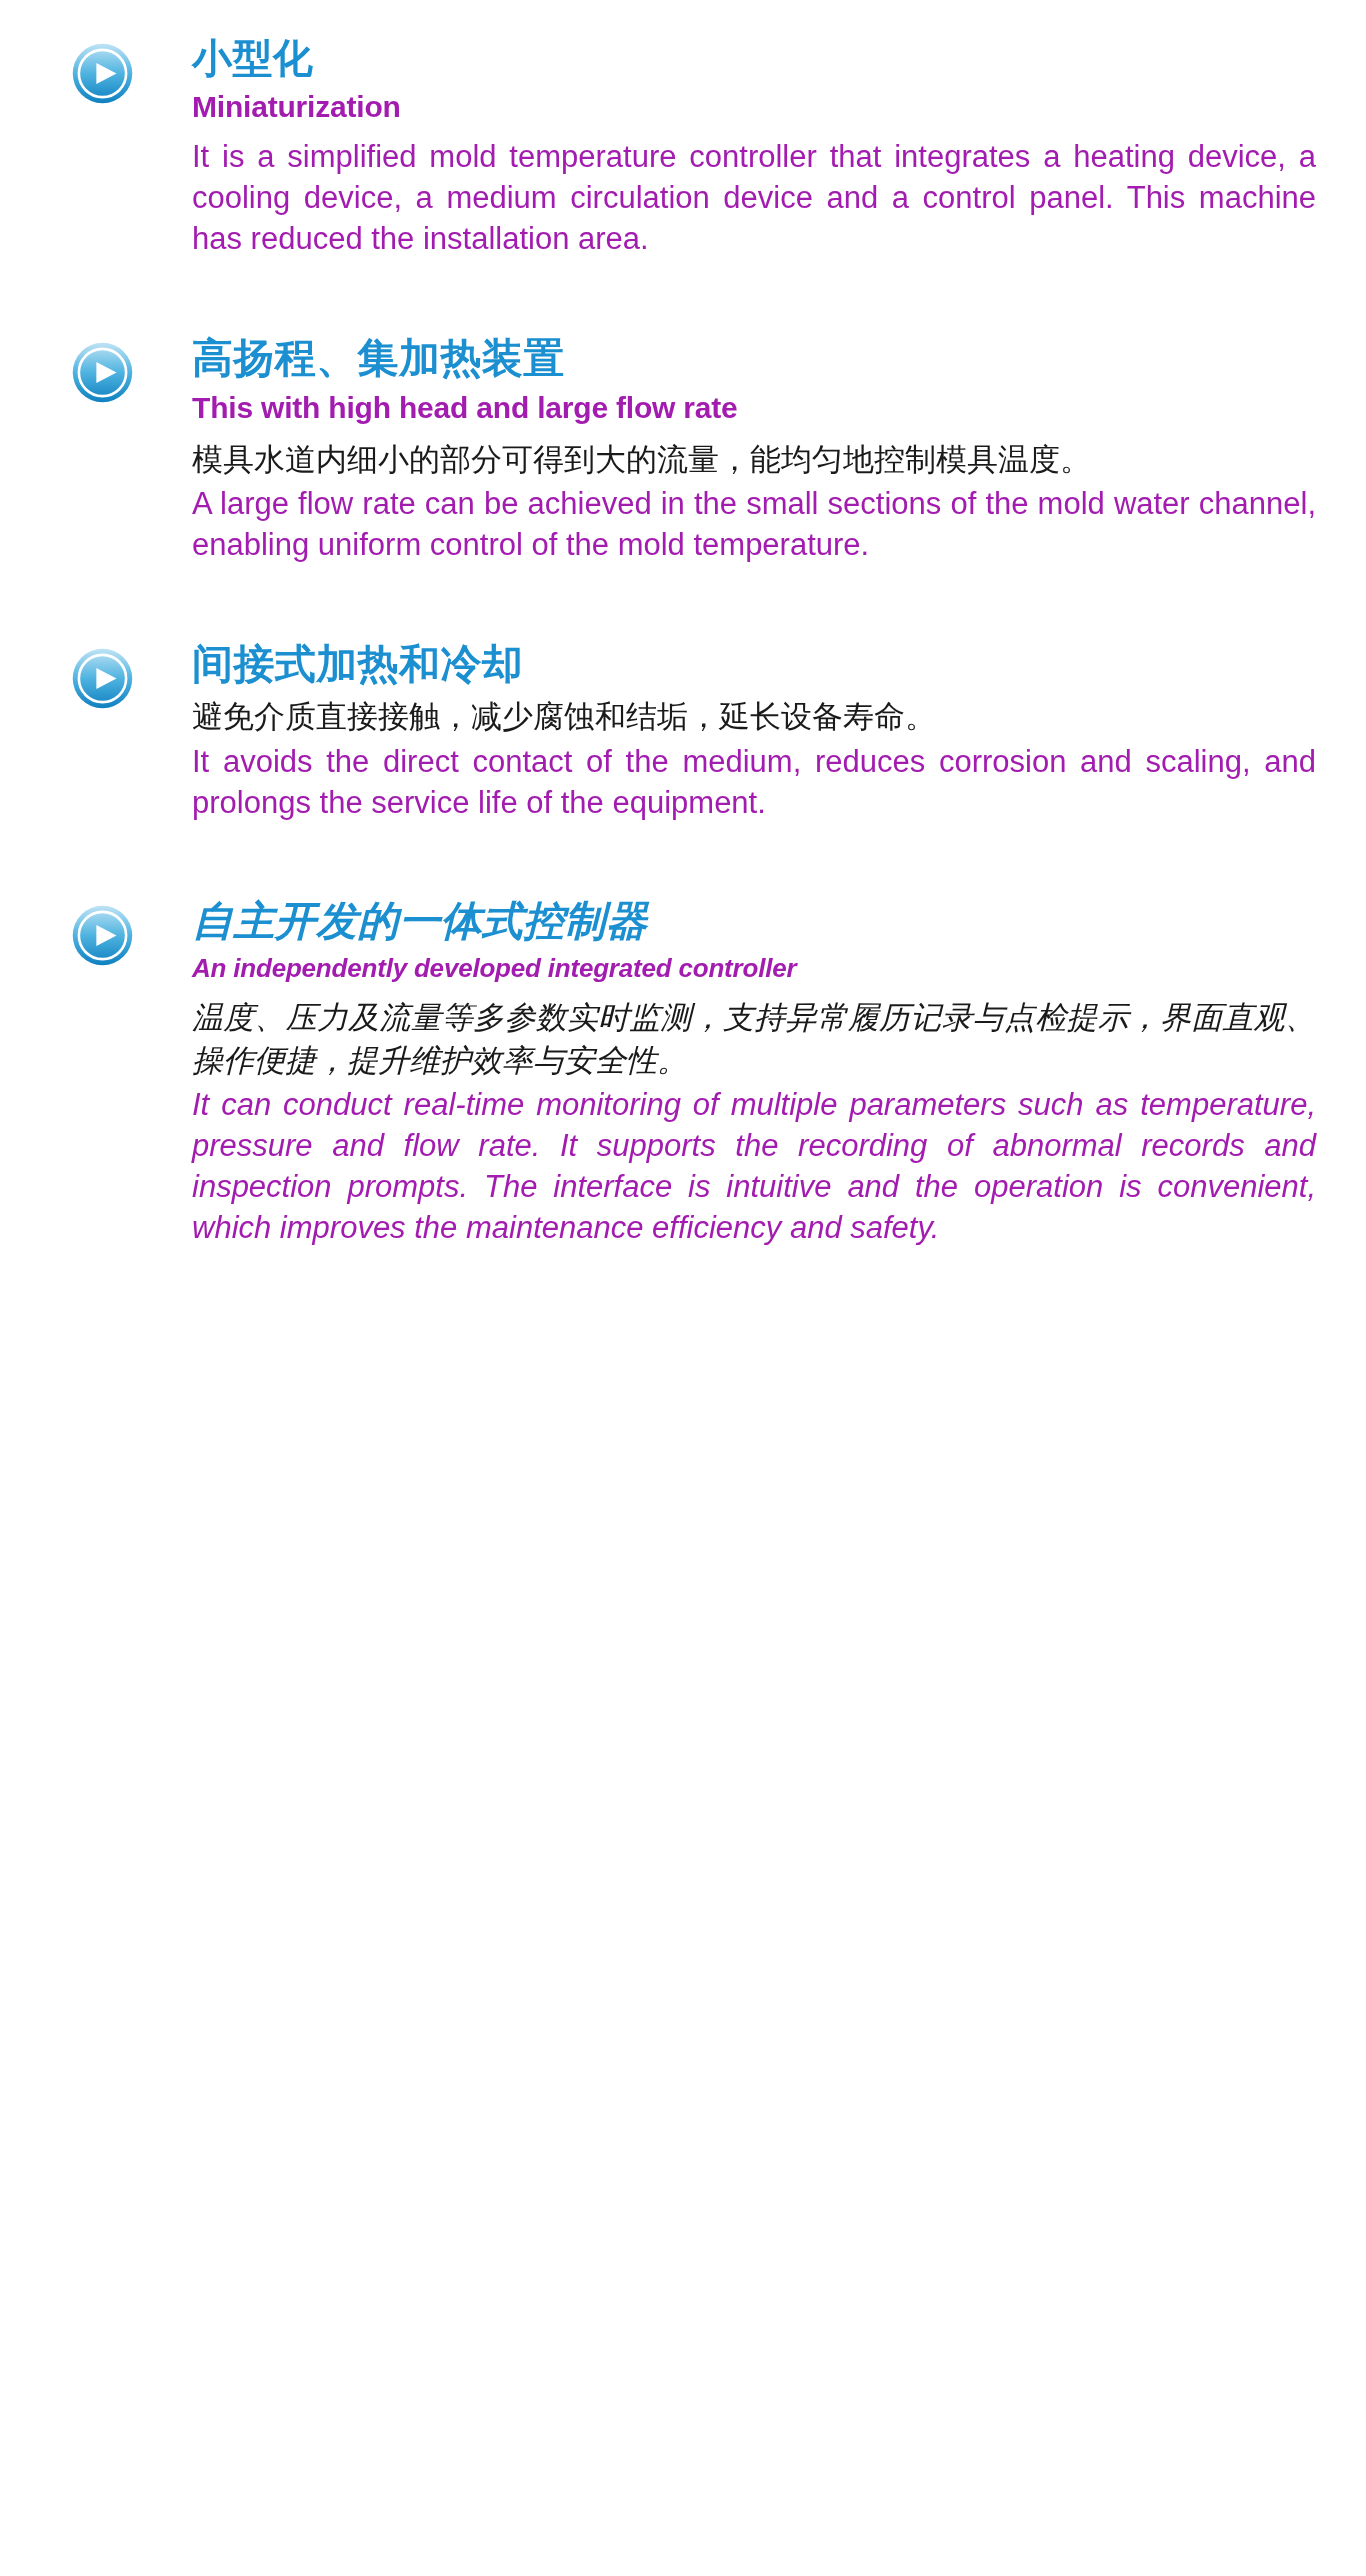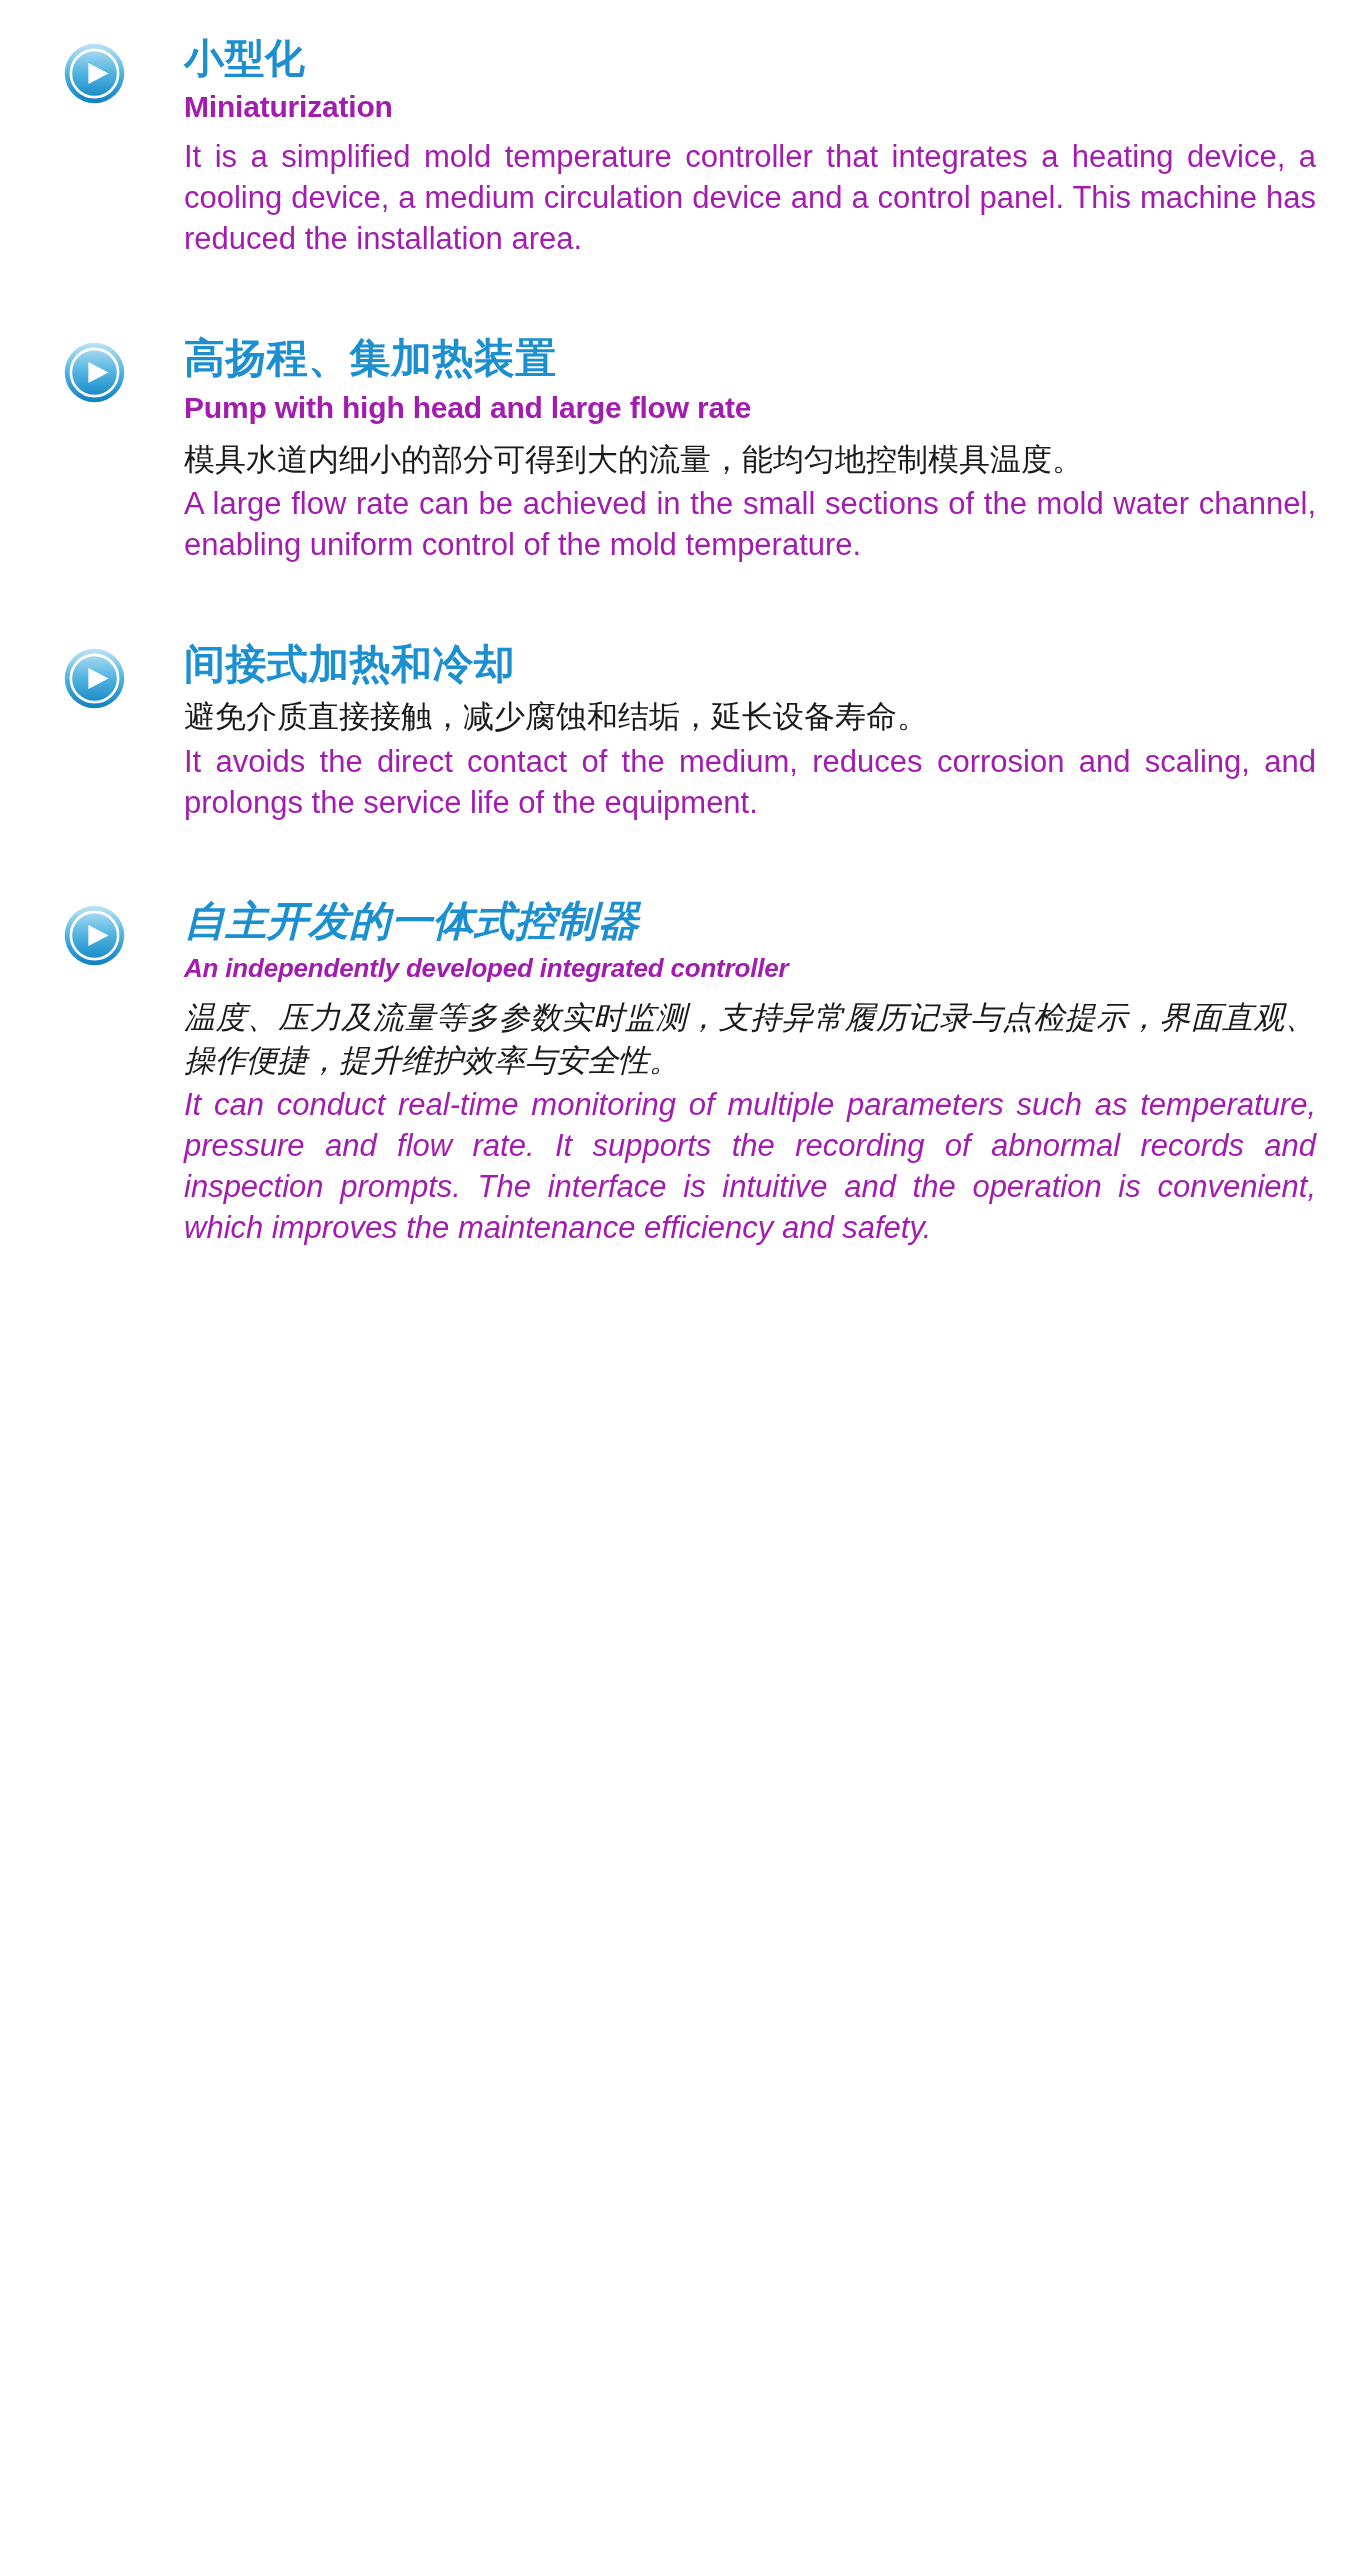--- a/index.html
+++ b/index.html
@@ -10,21 +10,21 @@
   body {
     width: 1367px;
     min-height: 2576px;
     font-family: "Liberation Sans", sans-serif;
     -webkit-font-smoothing: antialiased;
   }
   .page {
     width: 1367px;
     min-height: 2576px;
     box-sizing: border-box;
-    padding: 35px 0 35px 8px;
+    padding: 35px 0 35px 16px;
     background: #ffffff;
   }
   .feature {
     position: relative;
     padding-left: 176px;
     padding-right: 51px;
     margin-bottom: 74px;
   }
   .feature:last-child {
     margin-bottom: 0;
@@ -114,21 +114,21 @@
             <stop offset="50%" stop-color="#4fb3e0"></stop>
             <stop offset="100%" stop-color="#0f80c0"></stop>
           </linearGradient>
         </defs>
         <circle cx="36" cy="36" r="34" fill="url(#g2)"></circle>
         <circle cx="36" cy="36" r="27" fill="none" stroke="#ffffff" stroke-width="3"></circle>
         <polygon points="29,24 52,36 29,48" fill="#ffffff"></polygon>
       </svg>
     </span>
     <h2 class="title-cn">高扬程、集加热装置</h2>
-    <h3 class="title-en">Pump with high head and large flow rate</h3>
+    <h3 class="title-en">This with high head and large flow rate</h3>
     <p class="body-cn">模具水道内细小的部分可得到大的流量，能均匀地控制模具温度。</p>
     <p class="body-en">A large flow rate can be achieved in the small sections of the mold water channel, enabling uniform control of the mold temperature.</p>
   </div>
 
   <div class="feature feature-3">
     <span class="bullet-icon">
       <svg viewBox="0 0 72 72" xmlns="http://www.w3.org/2000/svg">
         <defs>
           <linearGradient id="g3" x1="0" y1="0" x2="0" y2="1">
             <stop offset="0%" stop-color="#bfe3f5"></stop>

